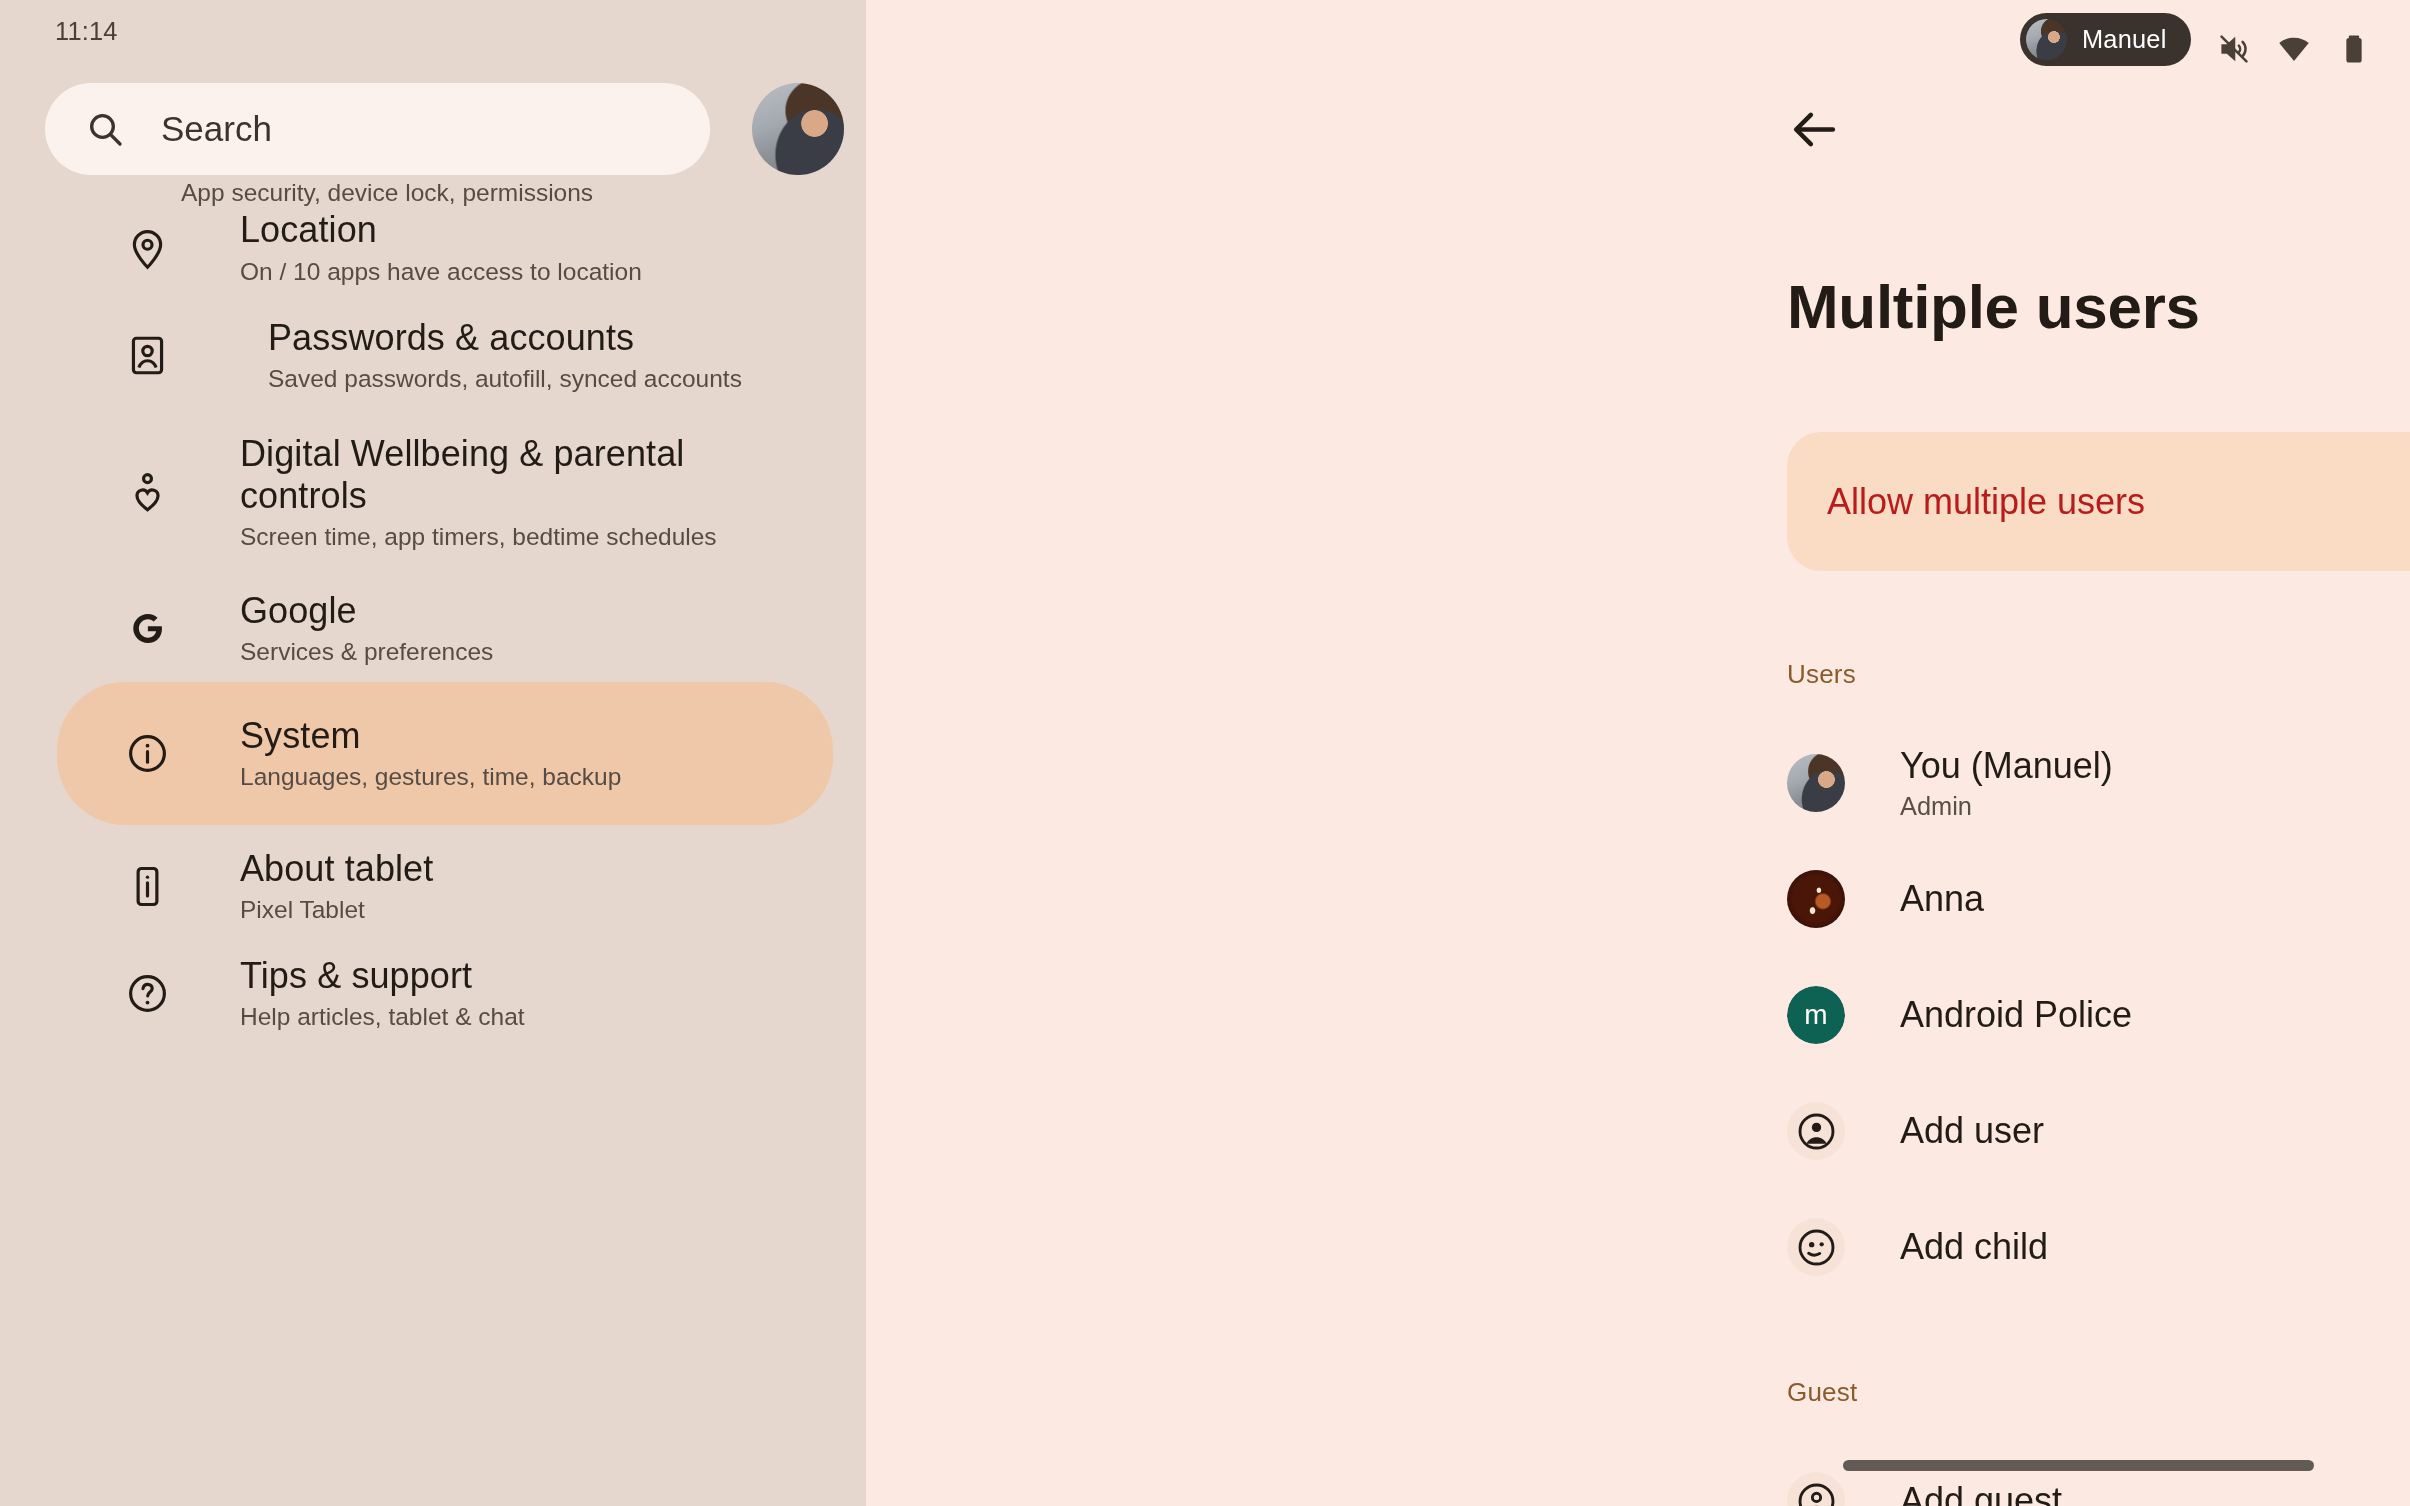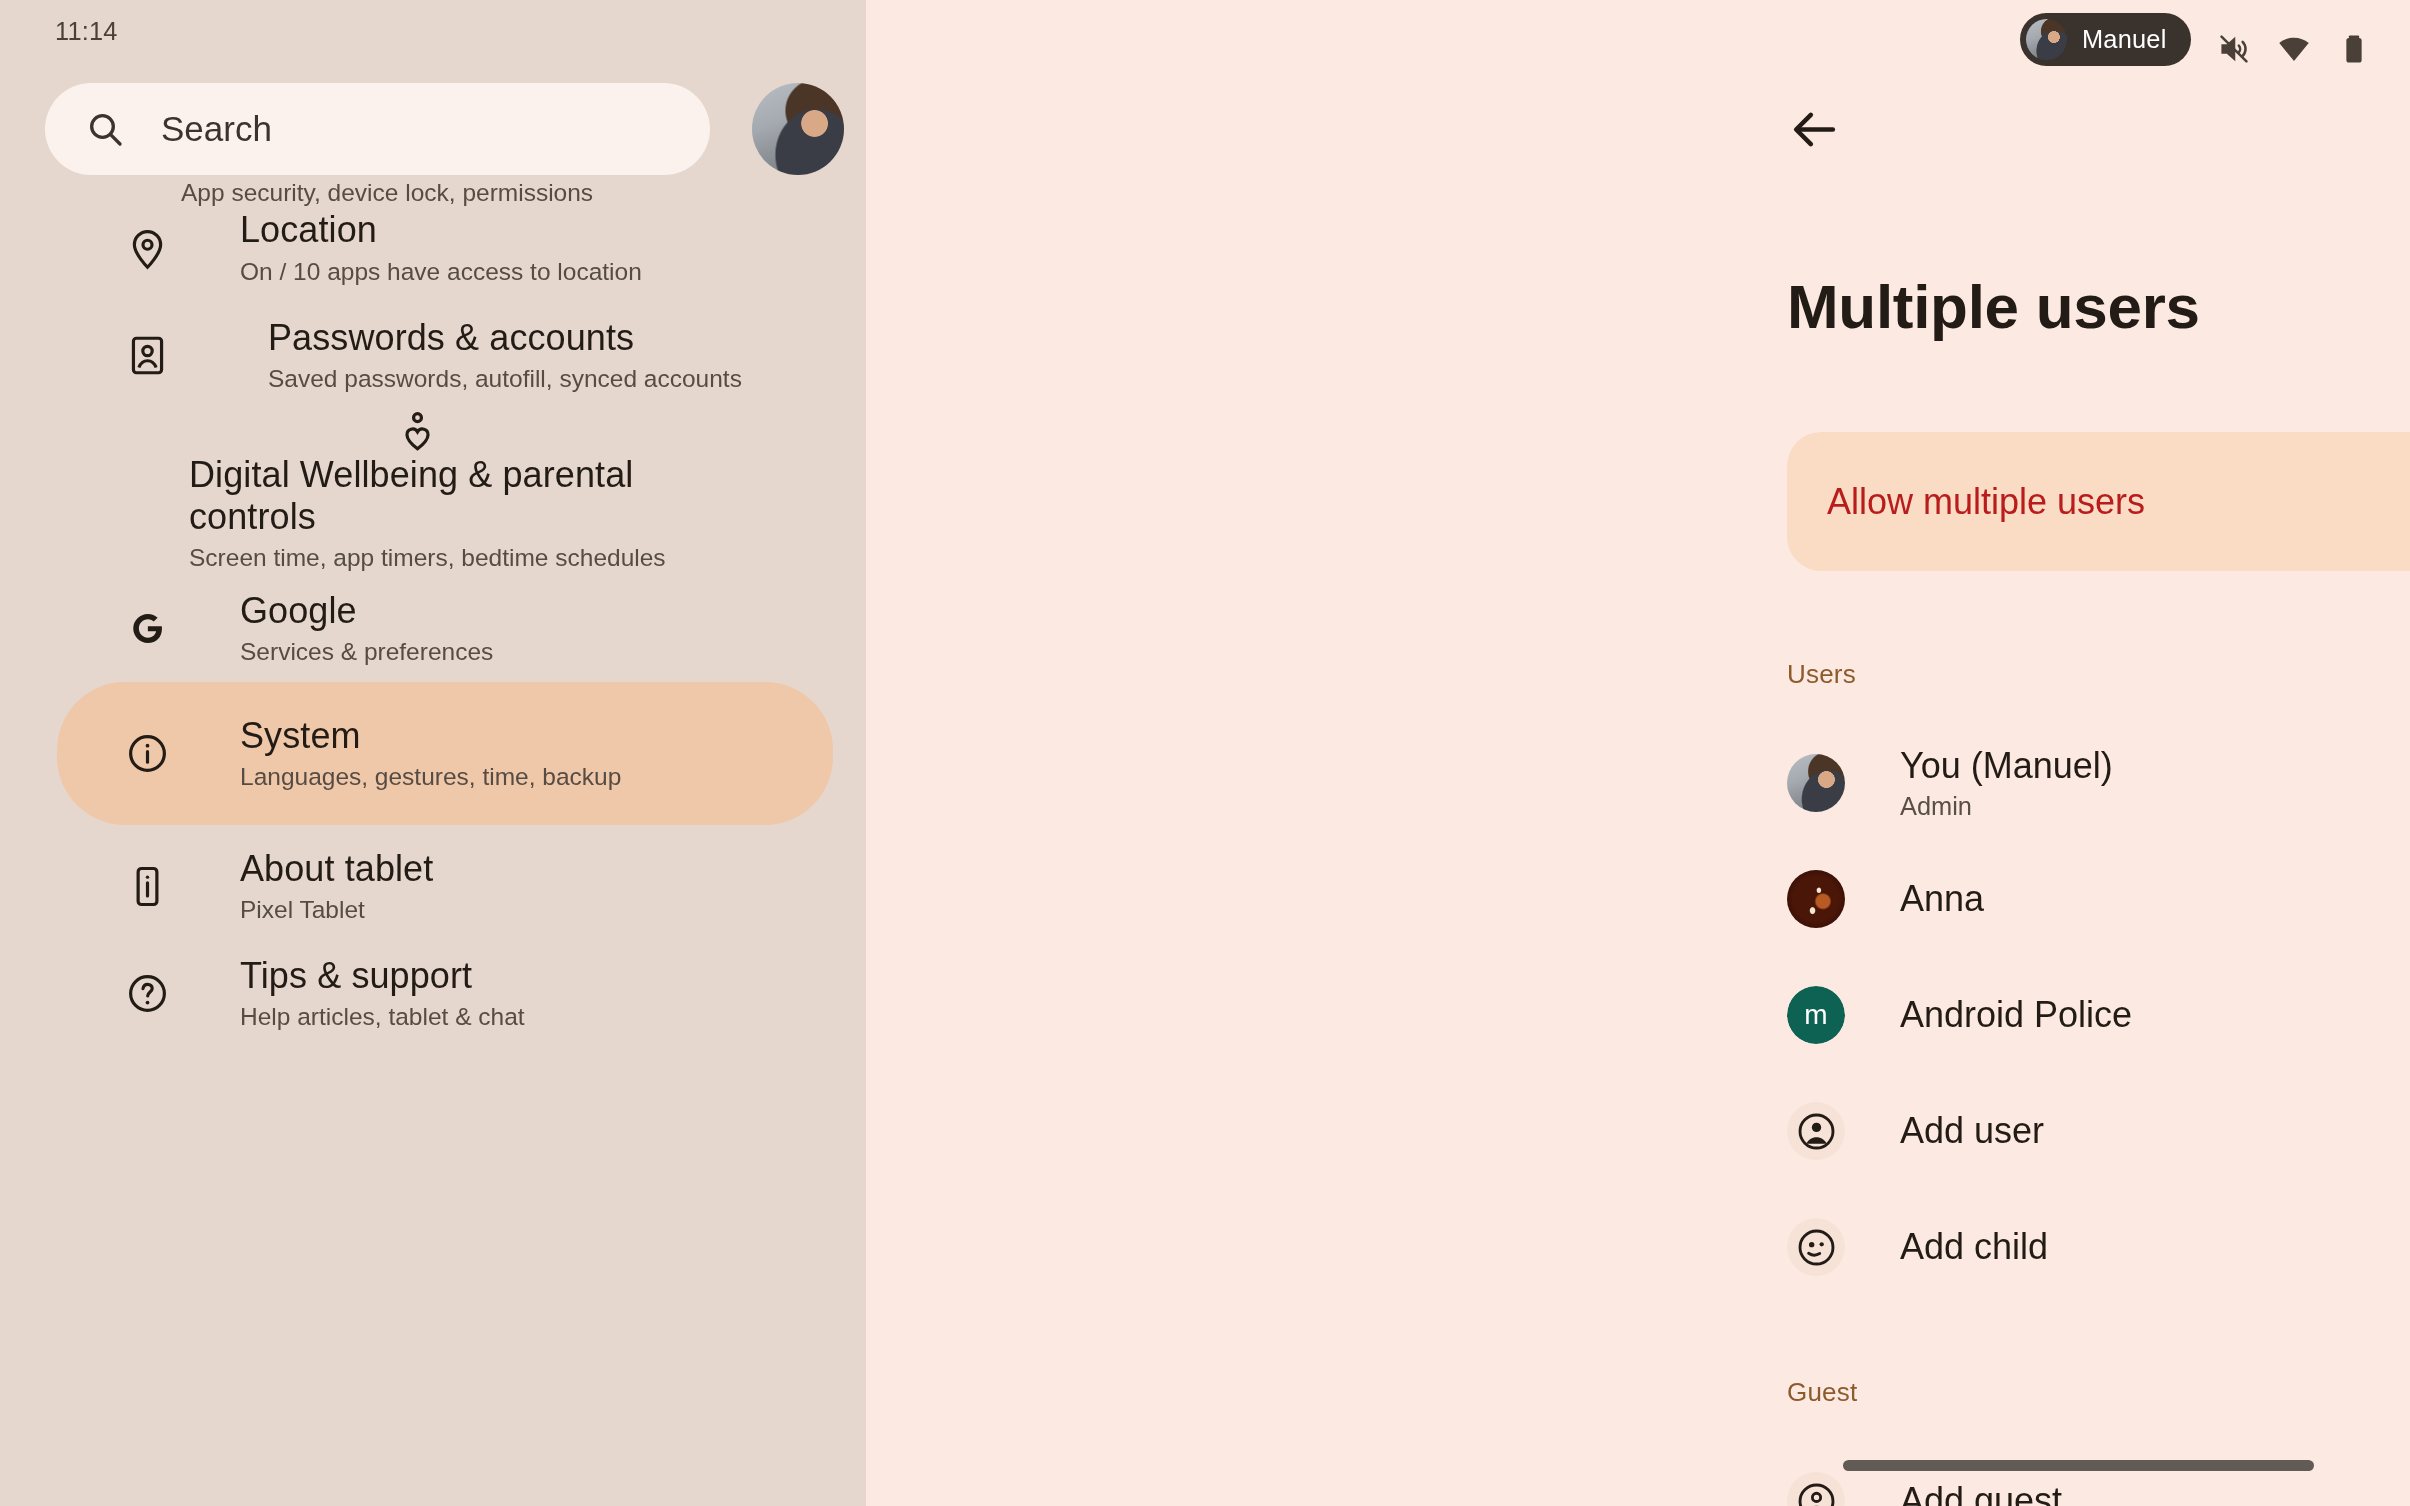--- a/index.html
+++ b/index.html
@@ -194,21 +194,21 @@
           <rect x="4.5" y="2.8" width="15" height="18.4" rx="1.6"></rect>
           <circle cx="12" cy="9.6" r="2.5"></circle>
           <path d="M7.4 18.4c.9-2.4 2.6-3.6 4.6-3.6s3.7 1.2 4.6 3.6"></path>
         </svg>
         <div class="mi-text">
           <span class="mi-title">Passwords &amp; accounts</span>
           <span class="mi-sub">Saved passwords, autofill, synced accounts</span>
         </div>
       </div>
 
-      <div class="menu-item" style="margin-top:-1.9px; min-height:168px;flex-direction:column;">
+      <div class="menu-item" style="margin-top:-1.9px; min-height:168px;">
         <svg class="mi-icon" viewBox="0 0 24 24" fill="none" stroke="currentColor" stroke-width="1.7">
           <circle cx="12" cy="4.6" r="2.1"></circle>
           <path d="M12 21.2c-3.6-2.8-5.6-4.9-5.6-7.4a3 3 0 015.6-1.6 3 3 0 015.6 1.6c0 2.5-2 4.6-5.6 7.4z"></path>
         </svg>
         <div class="mi-text" style="max-width:527px;">
           <span class="mi-title">Digital Wellbeing &amp; parental controls</span>
           <span class="mi-sub">Screen time, app timers, bedtime schedules</span>
         </div>
       </div>
 

